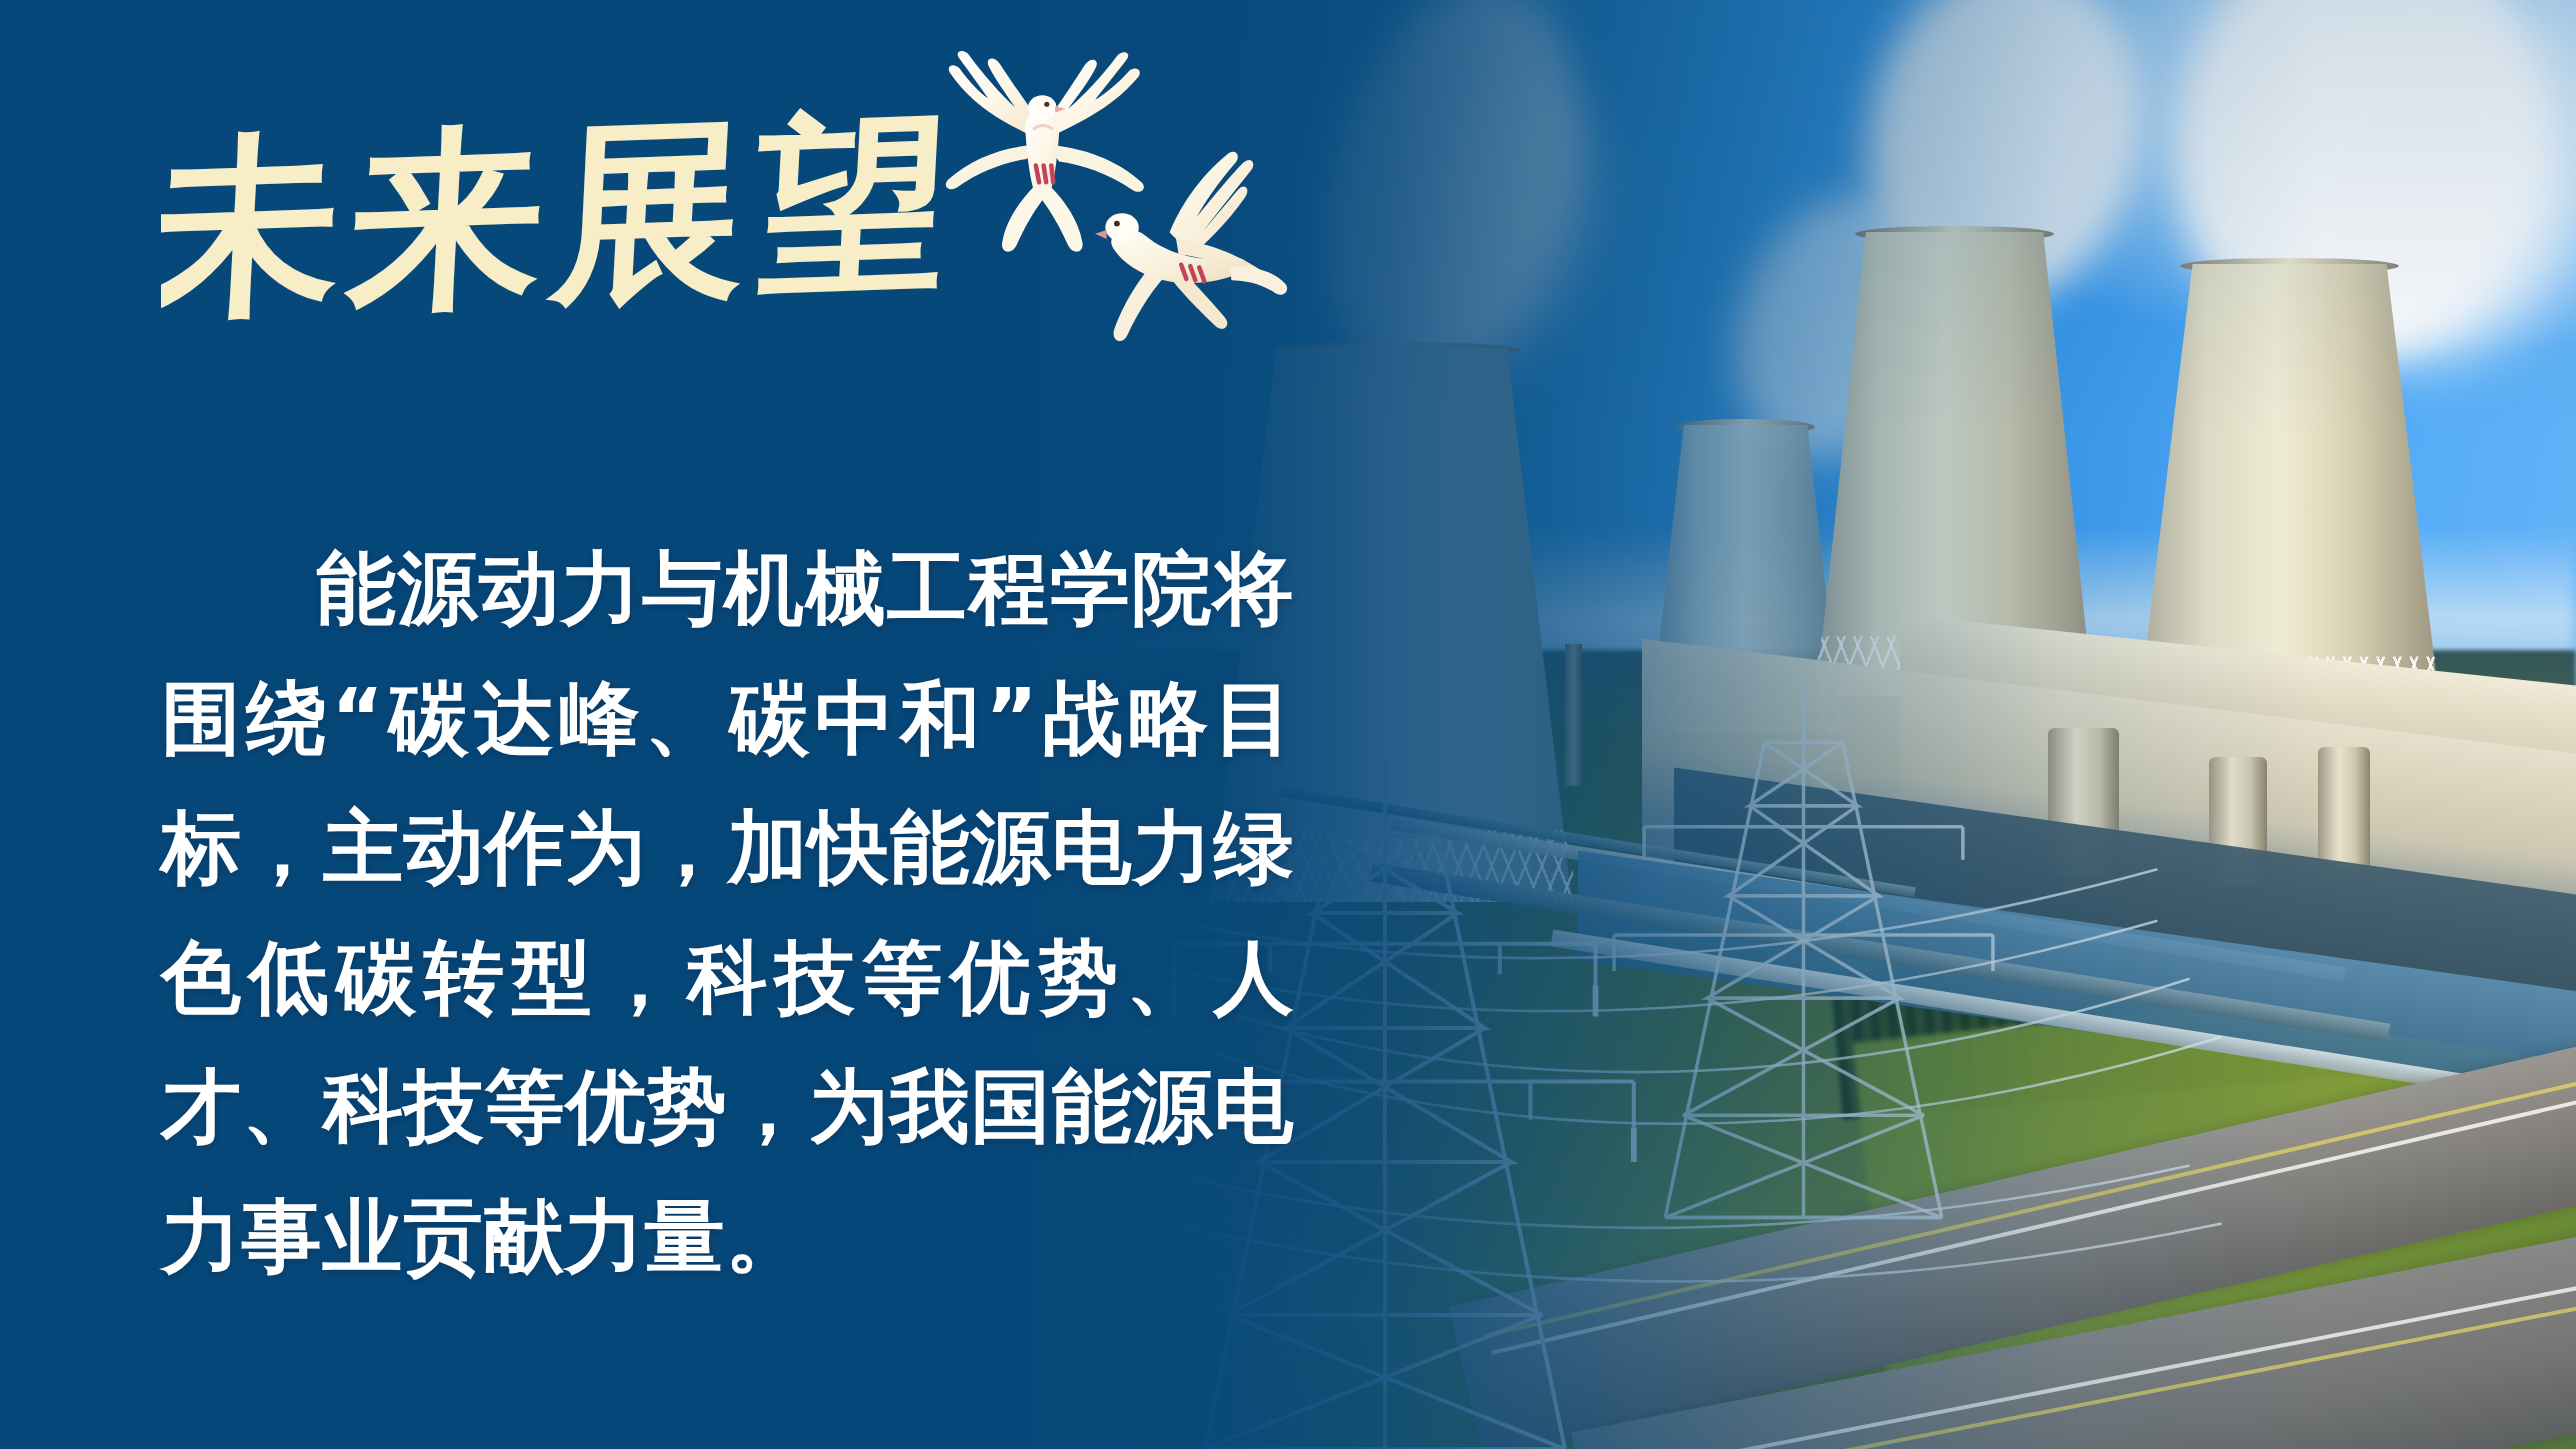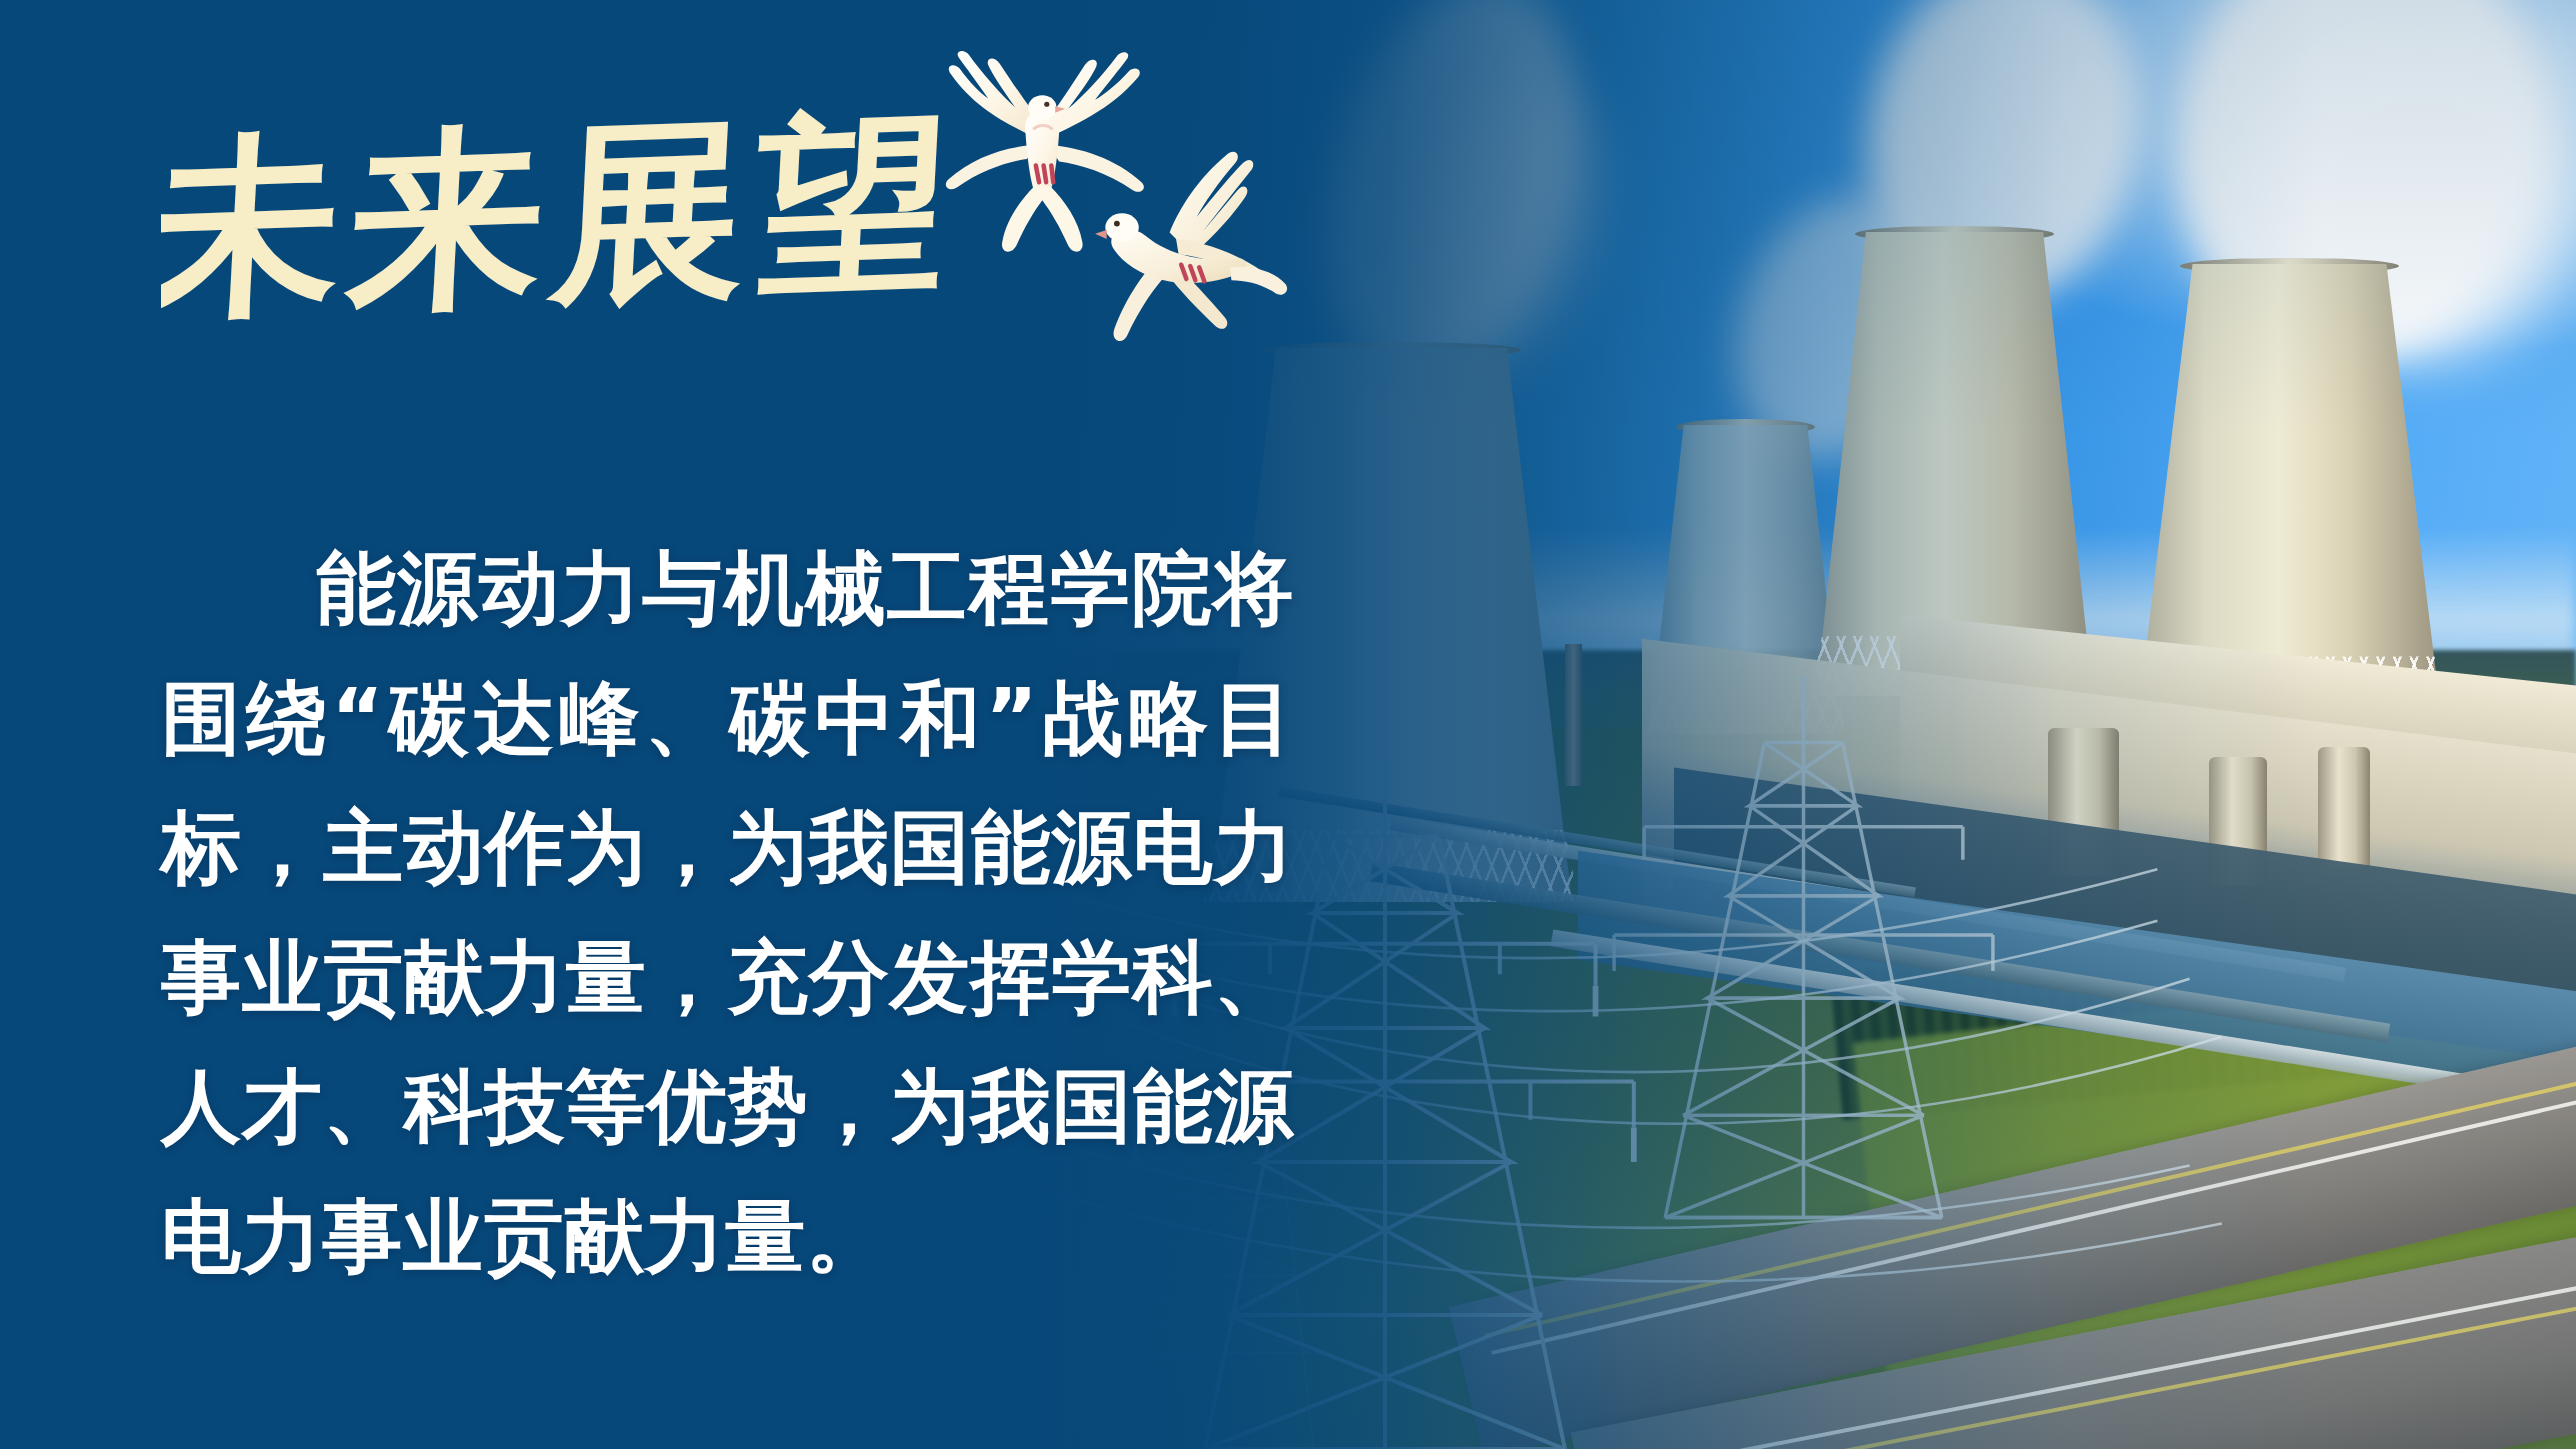--- a/index.html
+++ b/index.html
@@ -402,16 +402,16 @@
       <path d="M204 186 l8 22 M218 188 l8 22 M232 190 l8 22" stroke="#c0455a" stroke-width="7" stroke-linecap="round" fill="none"></path>
     </svg>
   </div>
 
   <div class="title">
     <svg width="805" height="258" viewBox="0 0 1250 400">
       <text x="0" y="310" font-family="'DejaVu Serif','Liberation Serif',serif" font-size="300" font-weight="700" fill="#f7edc6" letter-spacing="14" transform="skewX(-5) rotate(-2 0 310)">未来展望</text>
     </svg>
   </div>
 
-  <p class="body-text">能源动力与机械工程学院将围绕“碳达峰、碳中和”战略目标，主动作为，为我国能源电力事业贡献力量，充分发挥学科、人才、科技等优势，为我国能源电力事业贡献力量。</p>
+  <p class="body-text">能源动力与机械工程学院将围绕“碳达峰、碳中和”战略目标，主动作为，加快能源电力绿色低碳转型，科技等优势、人才、科技等优势，为我国能源电力事业贡献力量。</p>
 
 </div>
 
 
 </body></html>

